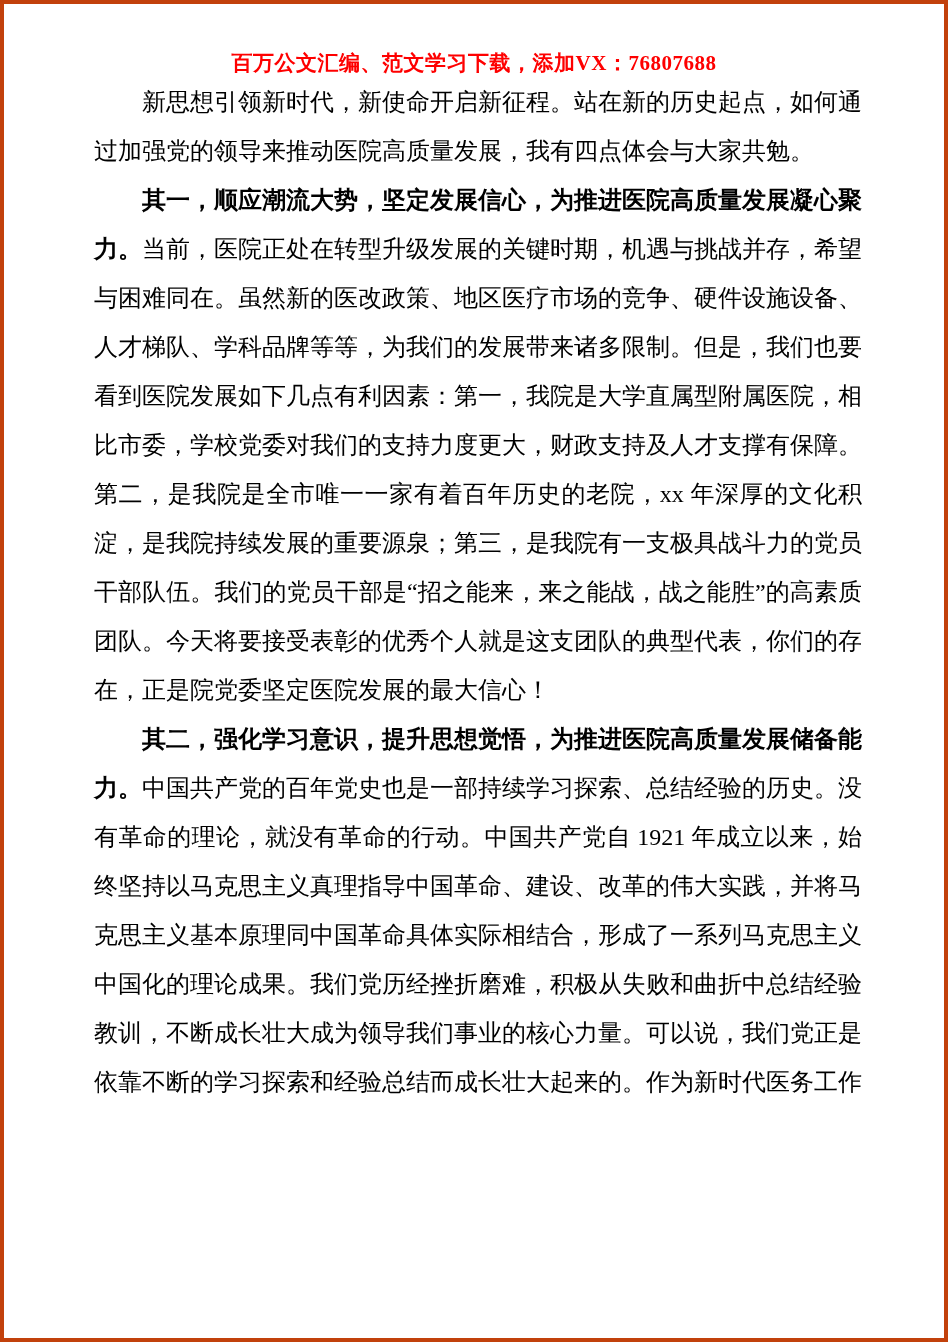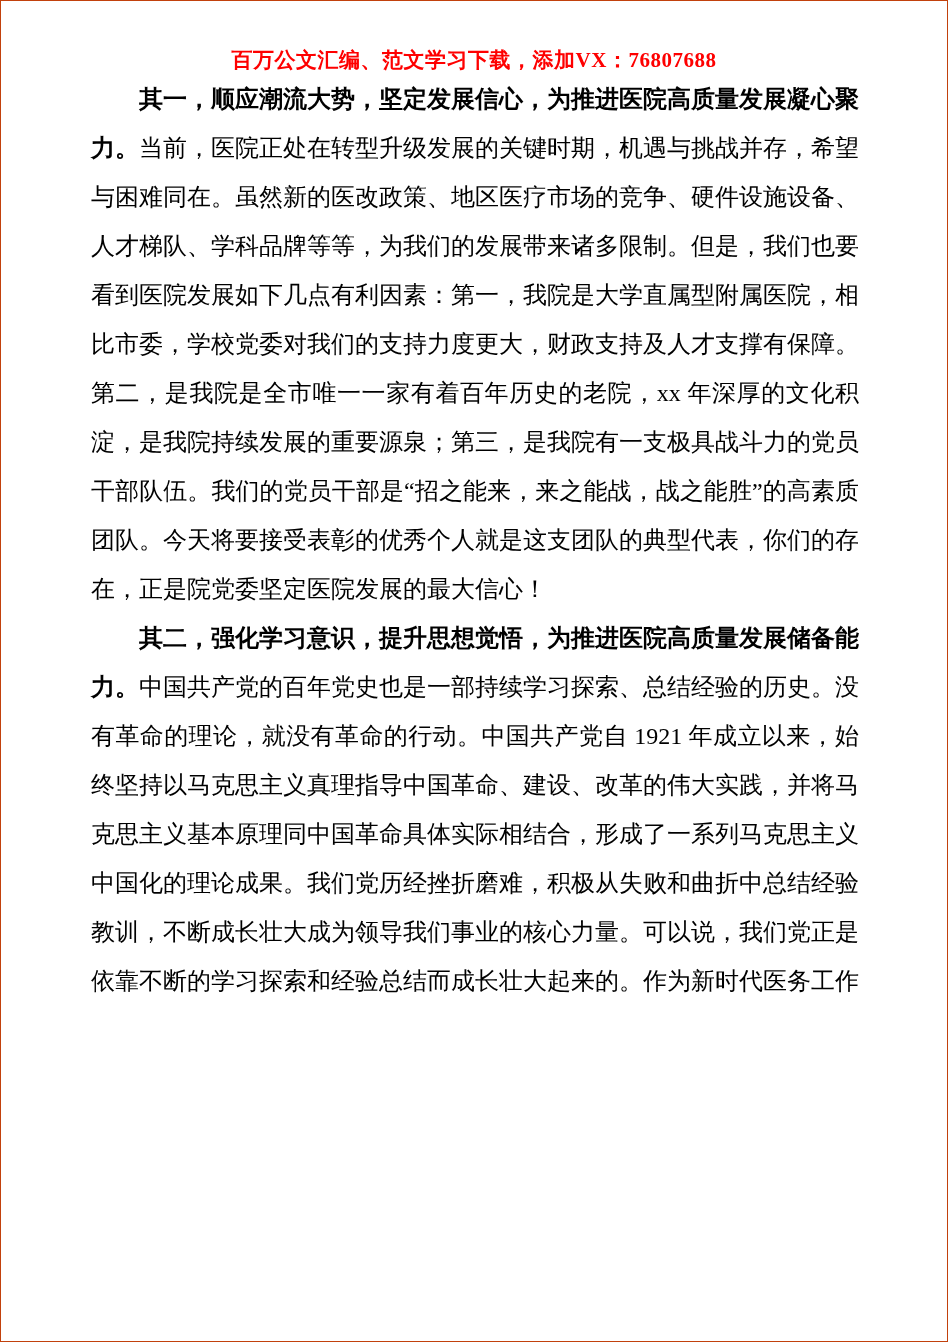--- a/index.html
+++ b/index.html
@@ -6,21 +6,21 @@
     margin: 0;
     padding: 0;
     background: #ffffff;
     font-family: "Liberation Serif", "DejaVu Serif", serif;
   }
   .page {
     position: relative;
     width: 948px;
     height: 1342px;
     background: #ffffff;
-    border: 1px solid #c2410c;
+    border: 4px solid #c2410c;
     box-sizing: border-box;
     overflow: hidden;
   }
   .promo {
     margin-top: 44px;
     text-align: center;
     font-size: 21px;
     line-height: 30px;
     font-weight: bold;
     color: #fe0000;
@@ -54,20 +54,21 @@
 </head>
 <body>
 
 <div class="page">
 
   <div class="promo">百万公文汇编、范文学习下载，添加VX：76807688</div>
 
 
   <div class="doc-body">
 
+    <p class="para"><span>新思想引领新时代，新使命开启新征程。站在新的历史起点，如何通过加强党的领导来推动医院高质量发展，我有四点体会与大家共勉。</span></p>
 
     <p class="para"><strong>其一，顺应潮流大势，坚定发展信心，为推进医院高质量发展凝心聚力。</strong><span>当前，医院正处在转型升级发展的关键时期，机遇与挑战并存，希望与困难同在。虽然新的医改政策、地区医疗市场的竞争、硬件设施设备、人才梯队、学科品牌等等，为我们的发展带来诸多限制。但是，我们也要看到医院发展如下几点有利因素：第一，我院是大学直属型附属医院，相比市委，学校党委对我们的支持力度更大，财政支持及人才支撑有保障。第二，是我院是全市唯一一家有着百年历史的老院，xx 年深厚的文化积淀，是我院持续发展的重要源泉；第三，是我院有一支极具战斗力的党员干部队伍。我们的党员干部是“招之能来，来之能战，战之能胜”的高素质团队。今天将要接受表彰的优秀个人就是这支团队的典型代表，你们的存在，正是院党委坚定医院发展的最大信心！</span></p>
 
     <p class="para"><strong>其二，强化学习意识，提升思想觉悟，为推进医院高质量发展储备能力。</strong><span>中国共产党的百年党史也是一部持续学习探索、总结经验的历史。没有革命的理论，就没有革命的行动。中国共产党自 1921 年成立以来，始终坚持以马克思主义真理指导中国革命、建设、改革的伟大实践，并将马克思主义基本原理同中国革命具体实际相结合，形成了一系列马克思主义中国化的理论成果。我们党历经挫折磨难，积极从失败和曲折中总结经验教训，不断成长壮大成为领导我们事业的核心力量。可以说，我们党正是依靠不断的学习探索和经验总结而成长壮大起来的。作为新时代医务工作</span></p>
 
   </div>
 
 </div>
 
 </body></html>

